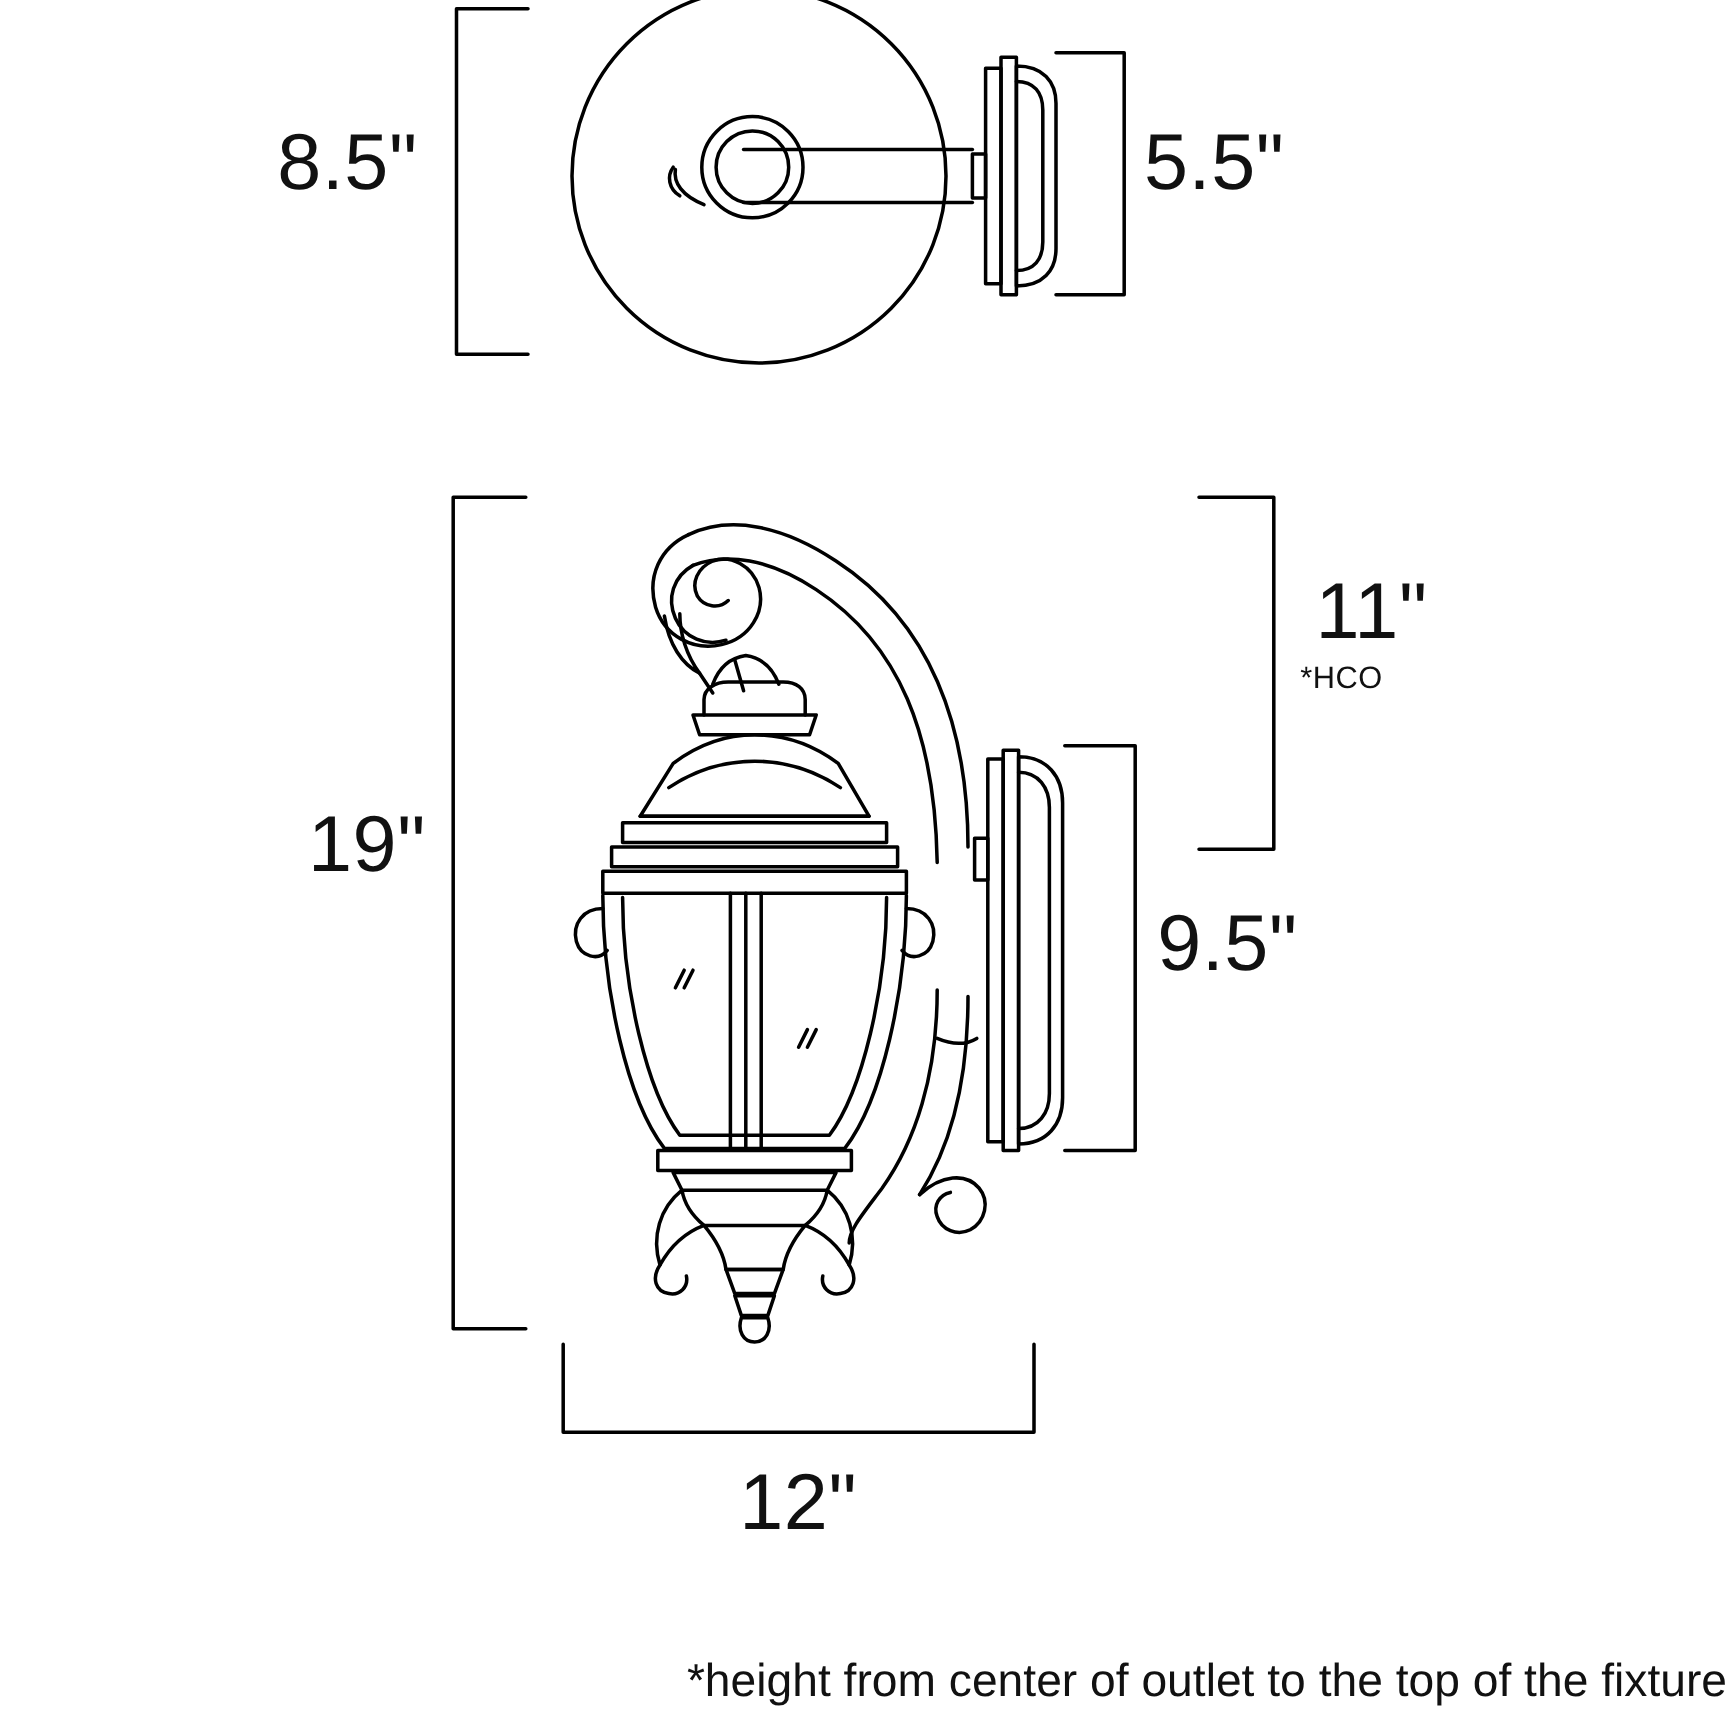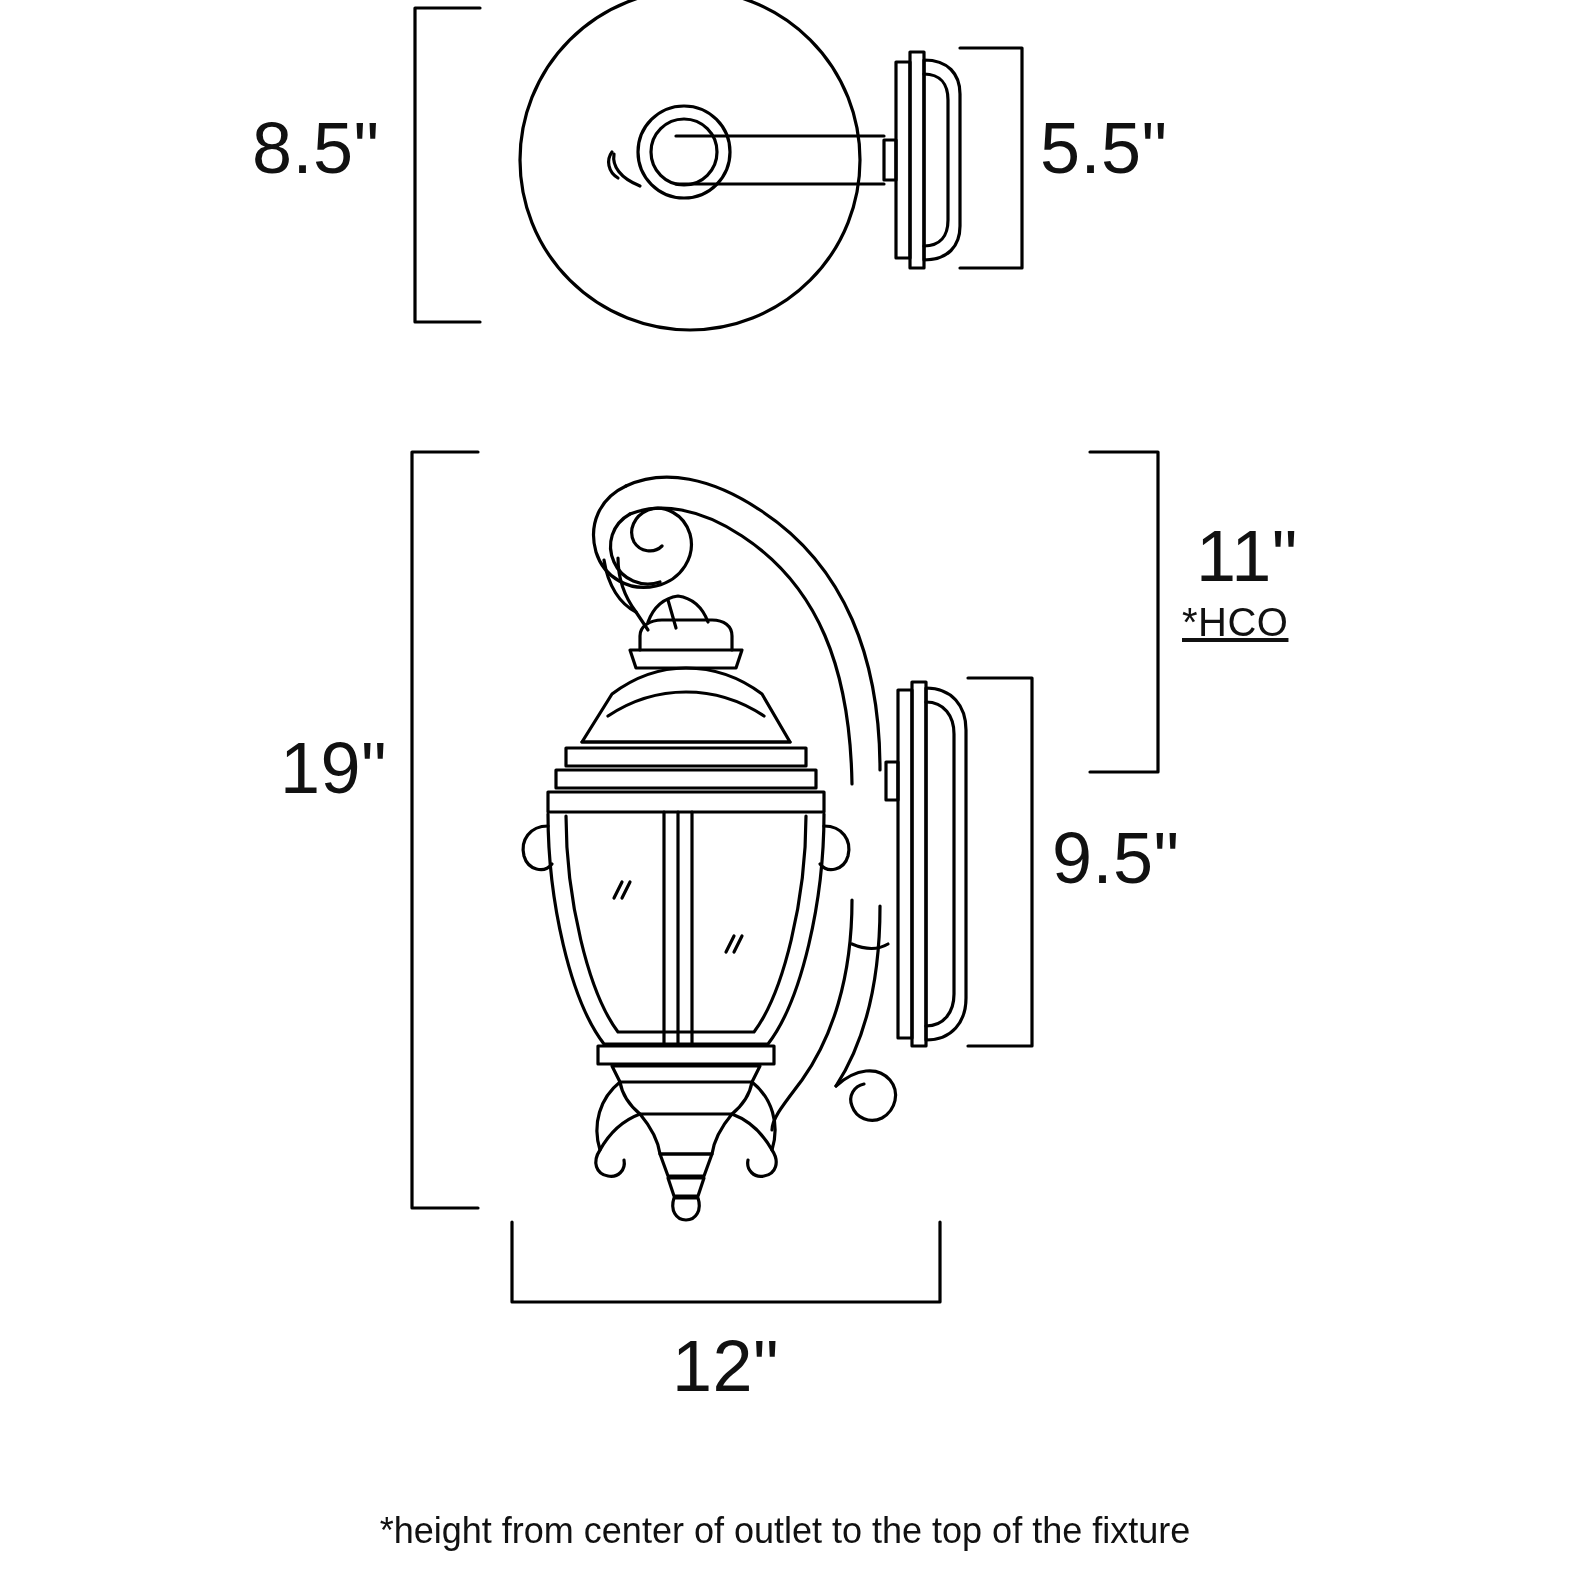--- a/index.html
+++ b/index.html
@@ -26,31 +26,30 @@
     font-family: "Liberation Sans", sans-serif;
     color: #111111;
     white-space: nowrap;
     line-height: 1;
   }
   .dim-main {
     font-size: 72px;
     letter-spacing: 0.5px;
   }
   .dim-sub {
-    font-size: 40px;
+    font-size: 28px;
     letter-spacing: 0.5px;
-    text-decoration: underline;
   }
   .footnote {
     position: absolute;
     left: 0;
     right: 0;
     bottom: 18px;
-    text-align: center;
-    font-size: 36px;
+    text-align: right;
+    font-size: 42px;
     color: #111111;
     font-family: "Liberation Sans", sans-serif;
   }
   svg { display: block; }
 </style>
 </head>
 <body>
 
 <div id="stage">
 

